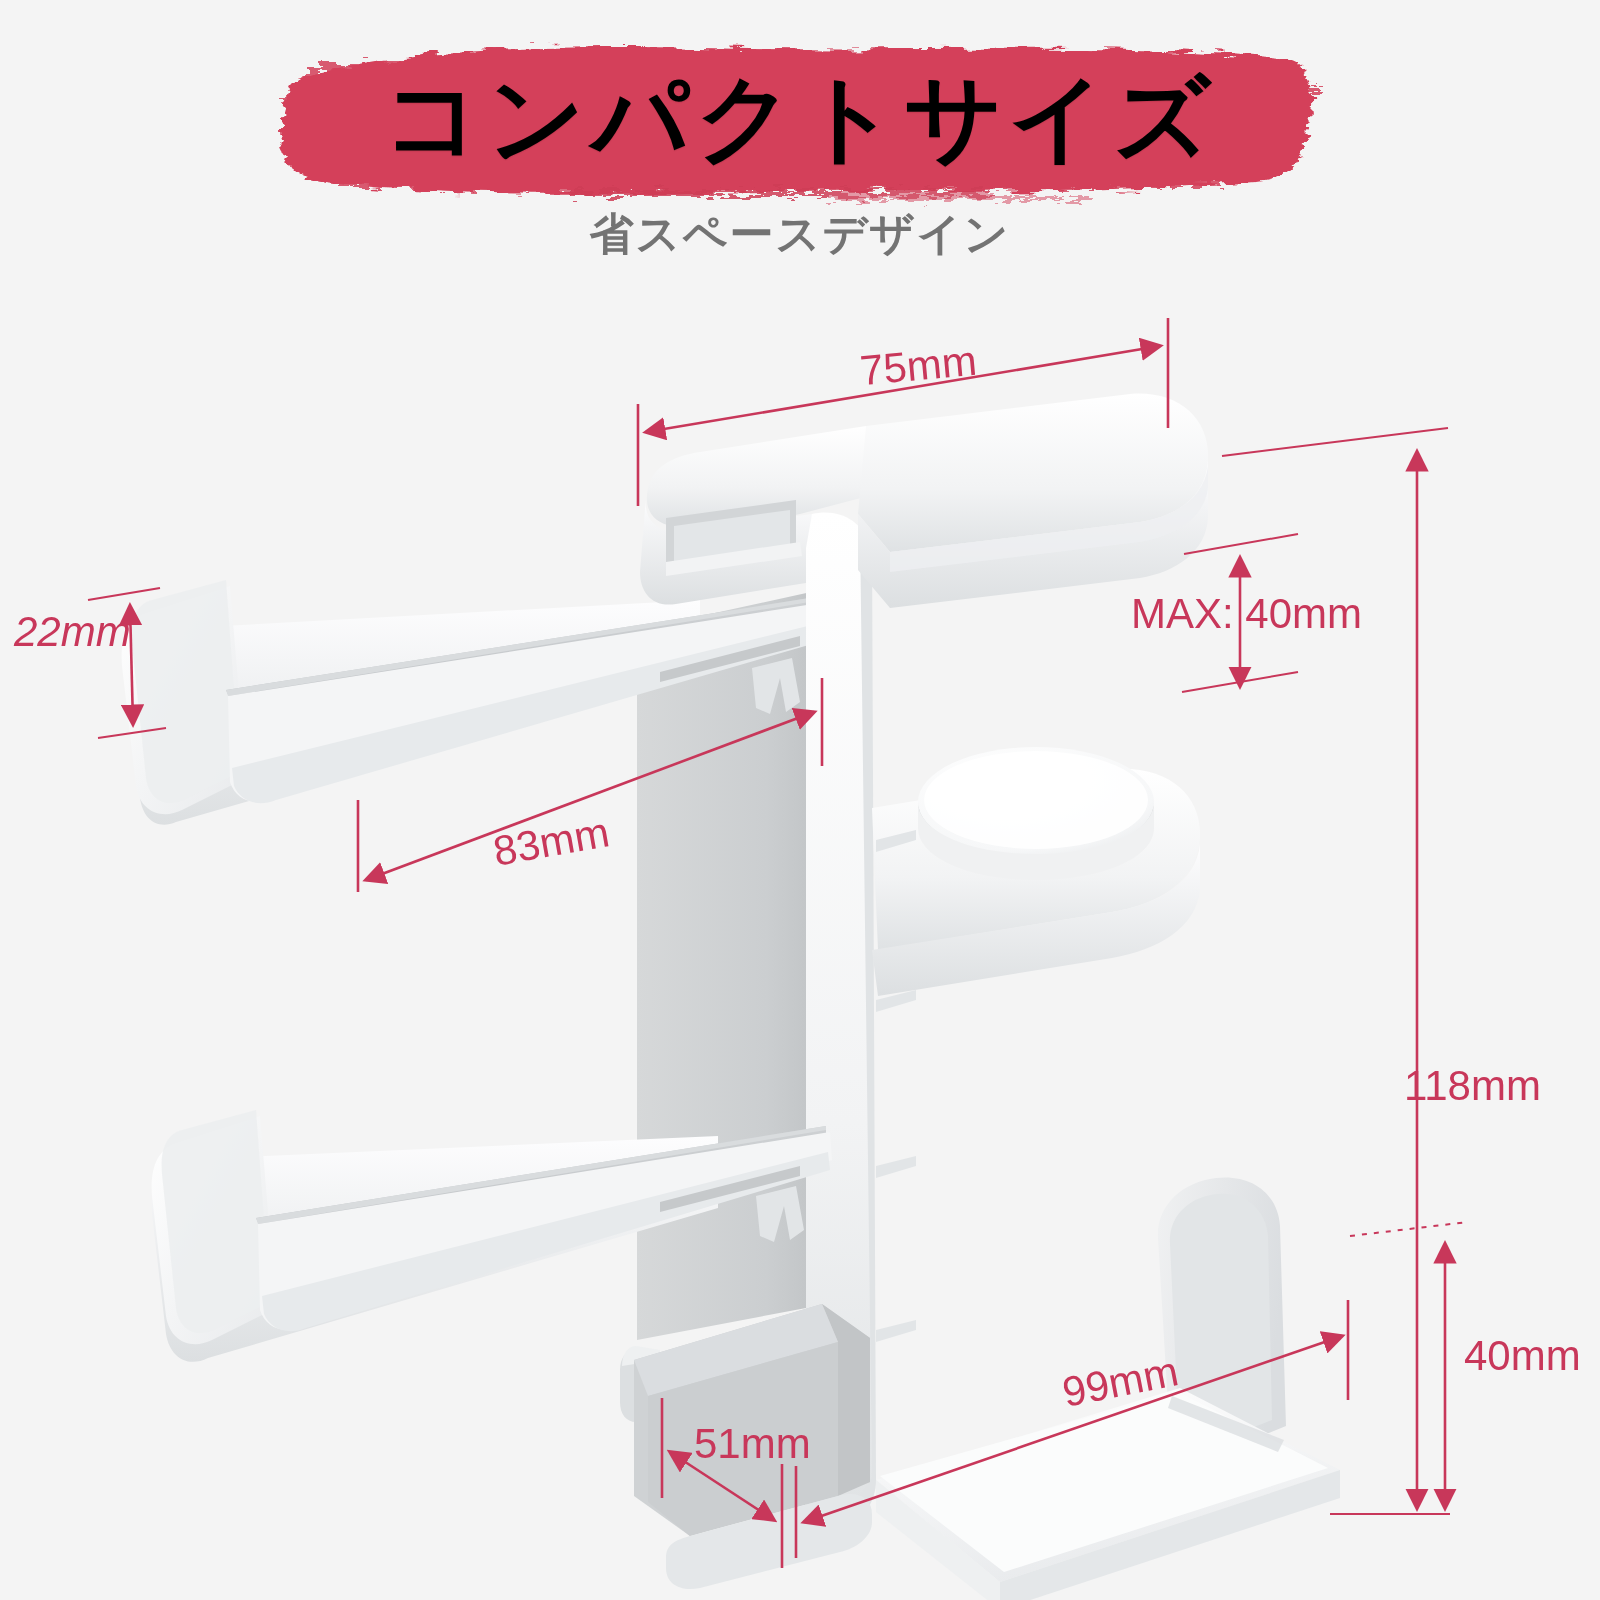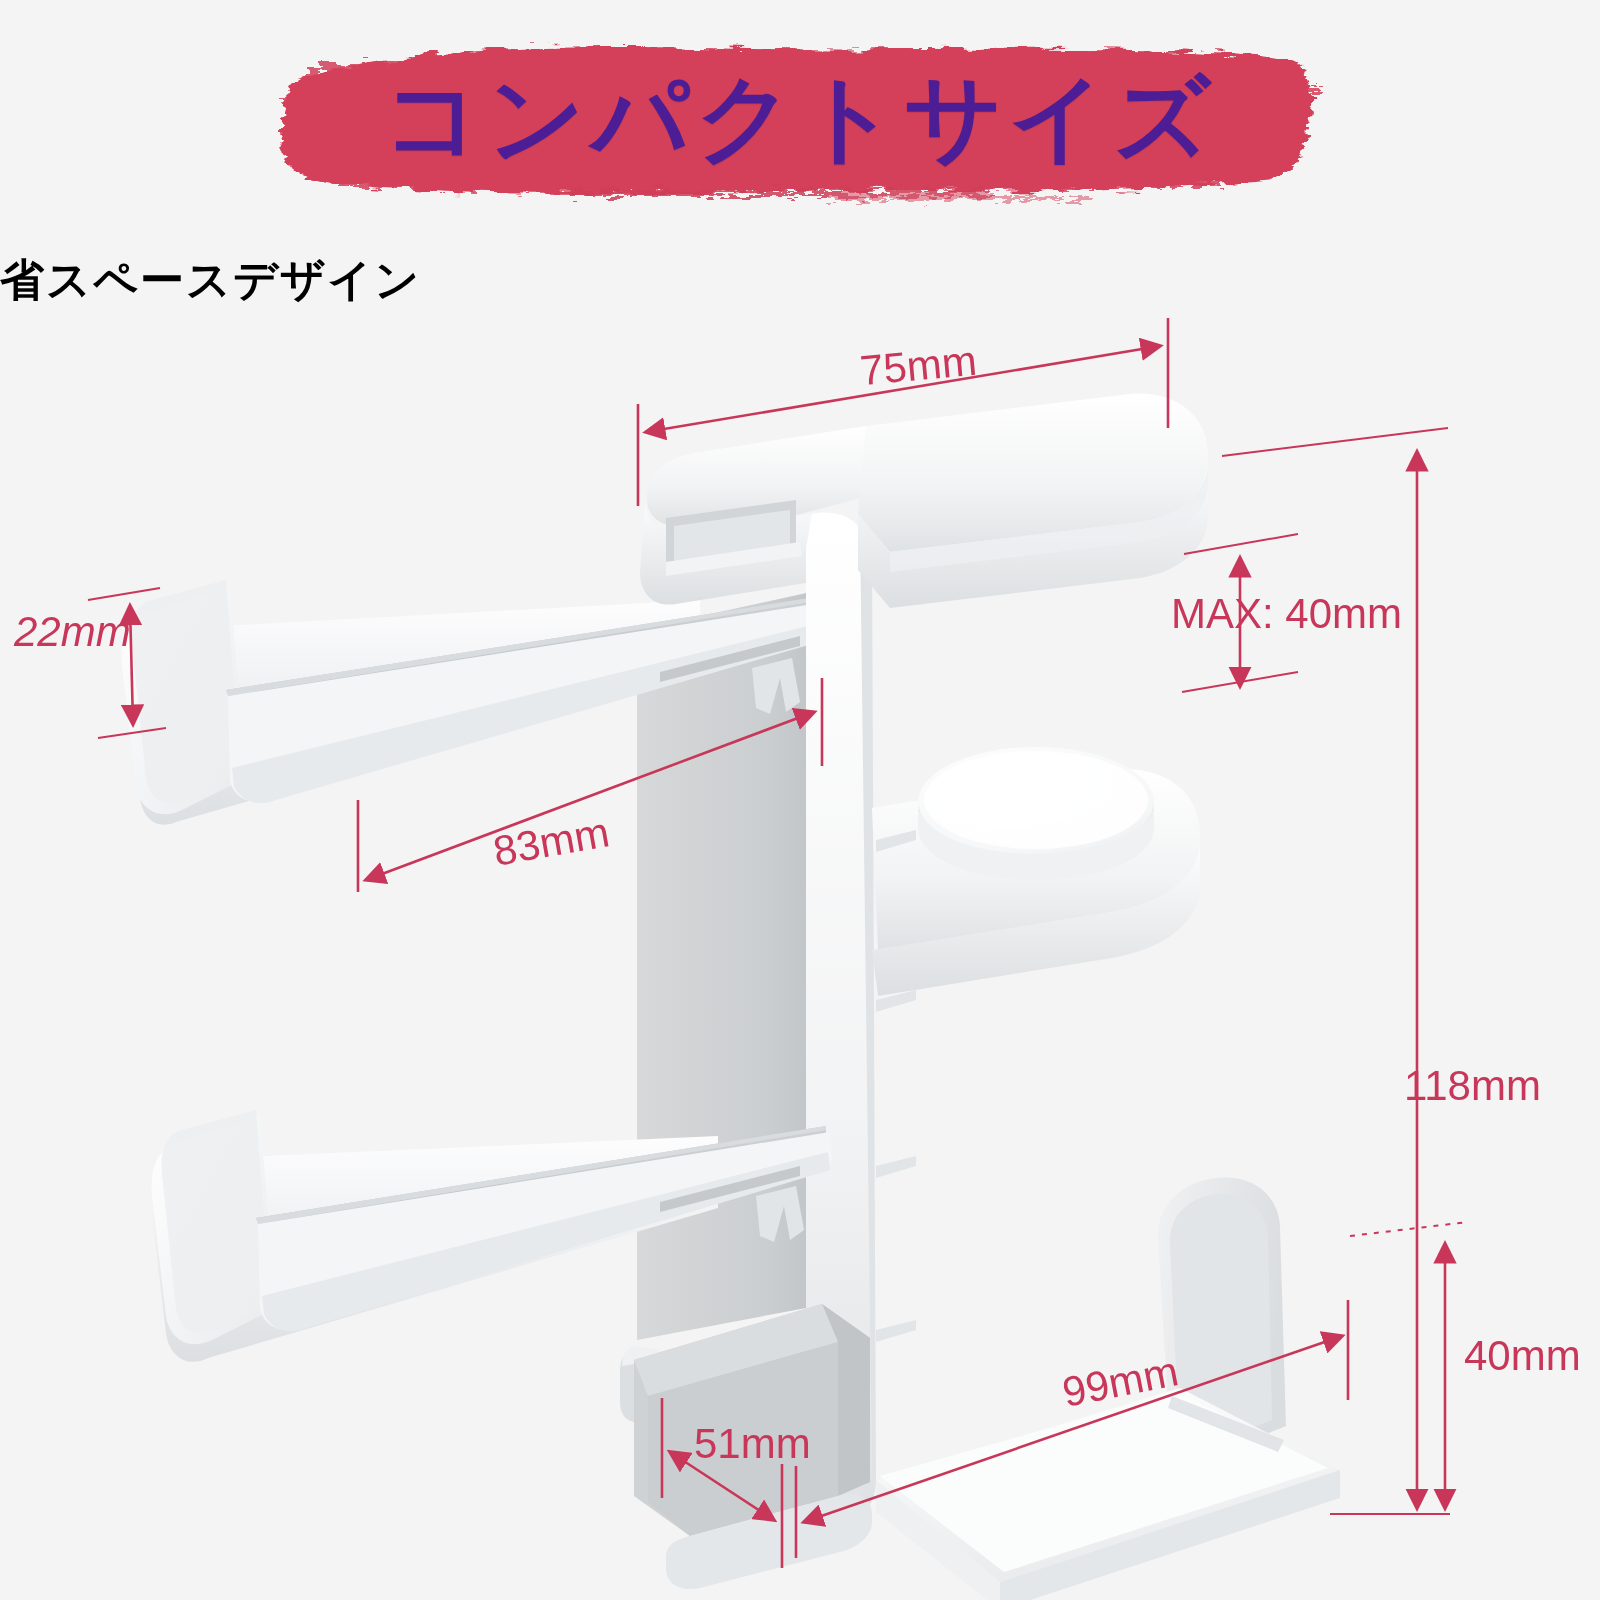--- a/index.html
+++ b/index.html
@@ -12,45 +12,44 @@
   }
   #stage{position:absolute;inset:0;width:1600px;height:1600px;}
 
   
   .header{position:absolute;left:0;top:0;width:1600px;height:300px;}
   .banner-wrap{position:absolute;left:270px;top:28px;width:1060px;height:180px;}
   .banner-wrap svg{display:block;}
   .banner-title{
     position:absolute;left:0;top:0;width:1060px;height:180px;
     display:flex;align-items:center;justify-content:center;
-    color:#4c1d95;font-size:96px;font-weight:bold;letter-spacing:6px;
+    color:#000000;font-size:96px;font-weight:bold;letter-spacing:6px;
     line-height:1;
     text-shadow:0 1px 1px rgba(120,20,40,.18);
     pointer-events:none;
   }
   .subtitle{
     position:absolute;left:0;top:205px;width:1600px;
-    color:#000000;font-size:44px;font-weight:bold;
+    text-align:center;color:#737373;font-size:44px;font-weight:bold;
     letter-spacing:2px;
-    margin-top:46px;
   }
 
   
   .figure{position:absolute;left:0;top:300px;width:1600px;height:1300px;}
   .figure svg{display:block;}
 
   
   .dim{
     position:absolute;color:#c8375a;font-size:42px;white-space:nowrap;
     font-family:"Liberation Sans","DejaVu Sans",sans-serif;
   }
   #lbl-75   {left:860px;  top:42px;   transform:rotate(-5.2deg);}
   #lbl-22   {left:14px;   top:308px;font-style:italic;}
   #lbl-83   {left:493px;  top:518px;  transform:rotate(-10deg);}
-  #lbl-max40{left:1171px; top:290px;}
+  #lbl-max40{left:1131px; top:290px;}
   #lbl-118  {left:1396px; top:762px;margin-left:8px;}
   #lbl-40   {left:1464px; top:1032px;}
   #lbl-51   {left:694px;  top:1120px;}
   #lbl-99   {left:1062px; top:1058px; transform:rotate(-11deg);}
 </style>
 </head>
 <body>
 
 <div id="stage">
 

